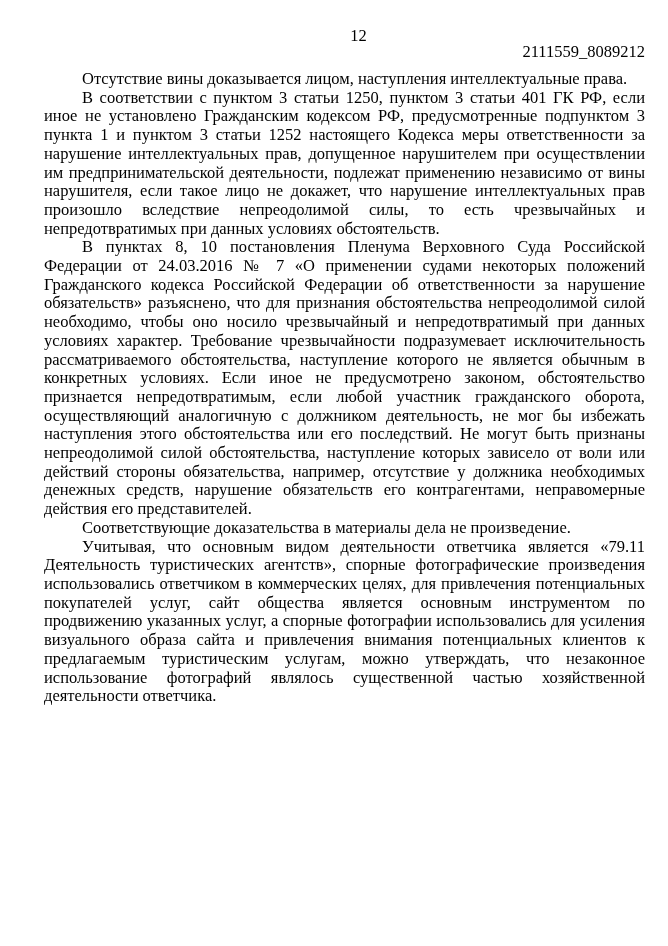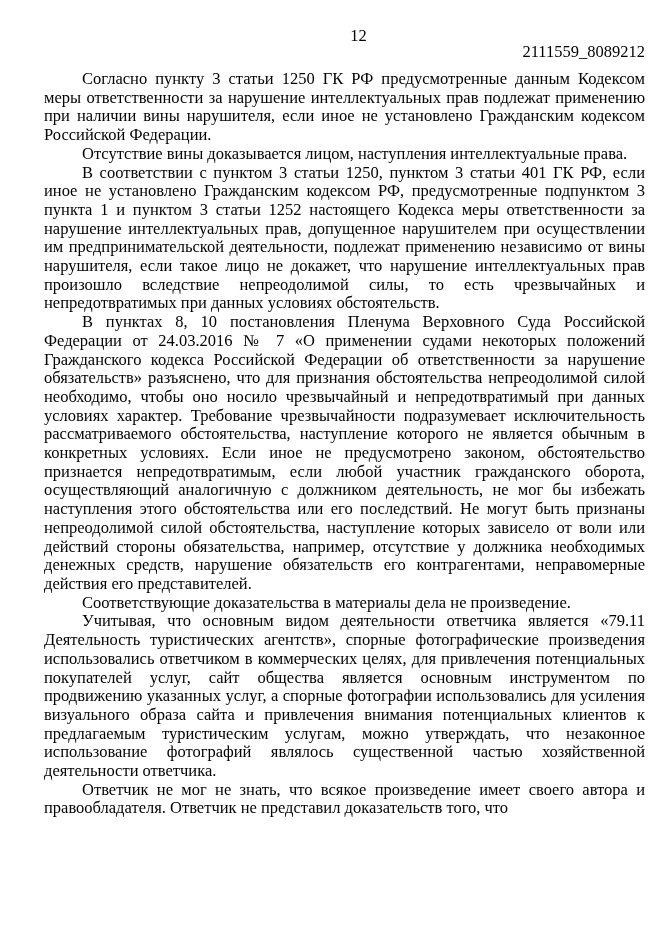--- a/index.html
+++ b/index.html
@@ -57,22 +57,20 @@
 <body>
 
 <div class="page">
 
   <div class="page-header">
     <span class="page-number">12</span>
     <span class="doc-id">2111559_8089212</span>
   </div>
 
   <div class="content">
-    <p>Согласно пункту 3 статьи 1250 ГК РФ предусмотренные данным Кодексом меры ответственности за нарушение интеллектуальных прав подлежат применению при наличии вины нарушителя, если иное не установлено Гражданским кодексом Российской Федерации.</p>
     <p>Отсутствие вины доказывается лицом, наступления интеллектуальные права.</p>
     <p>В соответствии с пунктом 3 статьи 1250, пунктом 3 статьи 401 ГК РФ, если иное не установлено Гражданским кодексом РФ, предусмотренные подпунктом 3 пункта 1 и пунктом 3 статьи 1252 настоящего Кодекса меры ответственности за нарушение интеллектуальных прав, допущенное нарушителем при осуществлении им предпринимательской деятельности, подлежат применению независимо от вины нарушителя, если такое лицо не докажет, что нарушение интеллектуальных прав произошло вследствие непреодолимой силы, то есть чрезвычайных и непредотвратимых при данных условиях обстоятельств.</p>
     <p>В пунктах 8, 10 постановления Пленума Верховного Суда Российской Федерации от 24.03.2016 № 7 «О применении судами некоторых положений Гражданского кодекса Российской Федерации об ответственности за нарушение обязательств» разъяснено, что для признания обстоятельства непреодолимой силой необходимо, чтобы оно носило чрезвычайный и непредотвратимый при данных условиях характер. Требование чрезвычайности подразумевает исключительность рассматриваемого обстоятельства, наступление которого не является обычным в конкретных условиях. Если иное не предусмотрено законом, обстоятельство признается непредотвратимым, если любой участник гражданского оборота, осуществляющий аналогичную с должником деятельность, не мог бы избежать наступления этого обстоятельства или его последствий. Не могут быть признаны непреодолимой силой обстоятельства, наступление которых зависело от воли или действий стороны обязательства, например, отсутствие у должника необходимых денежных средств, нарушение обязательств его контрагентами, неправомерные действия его представителей.</p>
     <p>Соответствующие доказательства в материалы дела не произведение.</p>
     <p>Учитывая, что основным видом деятельности ответчика является «79.11 Деятельность туристических агентств», спорные фотографические произведения использовались ответчиком в коммерческих целях, для привлечения потенциальных покупателей услуг, сайт общества является основным инструментом по продвижению указанных услуг, а спорные фотографии использовались для усиления визуального образа сайта и привлечения внимания потенциальных клиентов к предлагаемым туристическим услугам, можно утверждать, что незаконное использование фотографий являлось существенной частью хозяйственной деятельности ответчика.</p>
-    <p>Ответчик не мог не знать, что всякое произведение имеет своего автора и правообладателя. Ответчик не представил доказательств того, что</p>
   </div>
 
 </div>
 
 </body></html>

